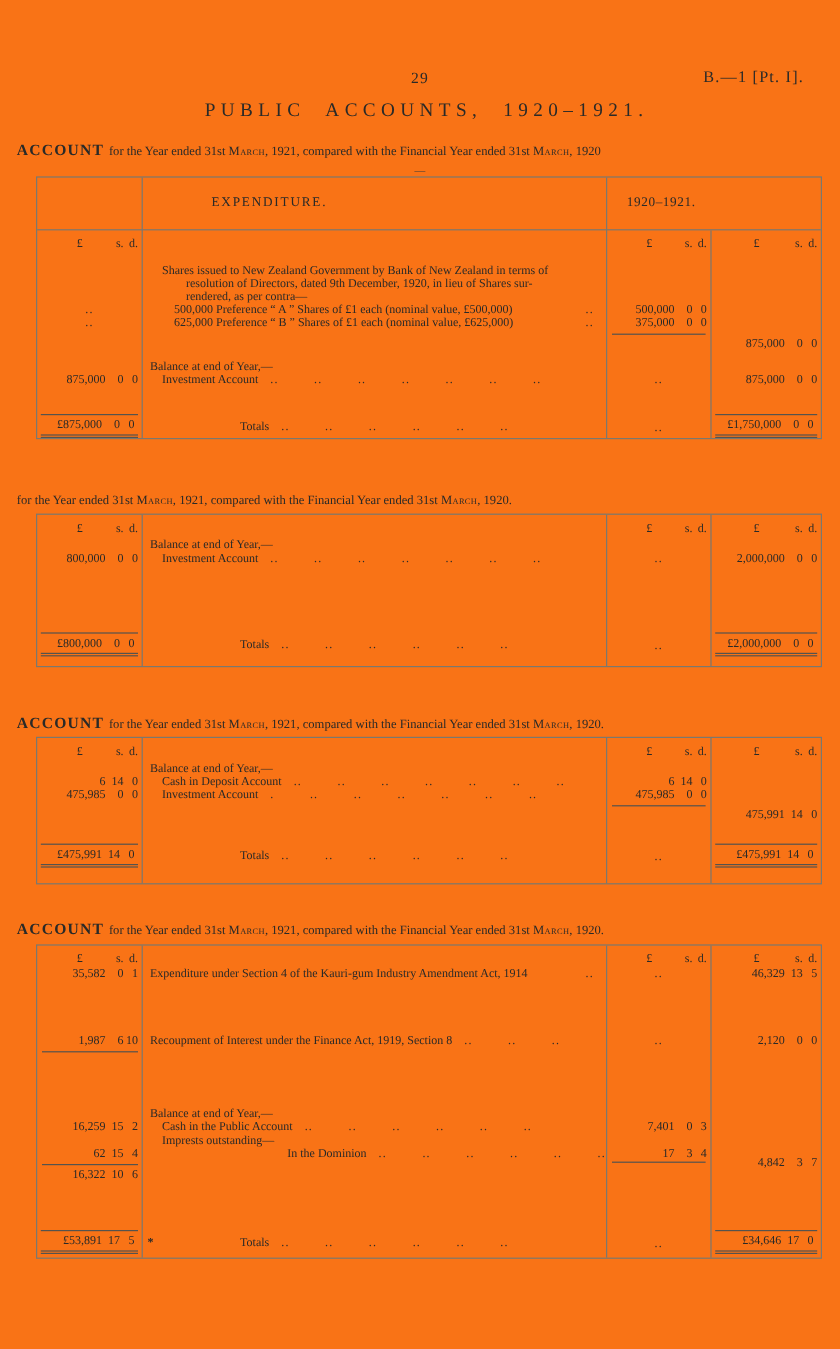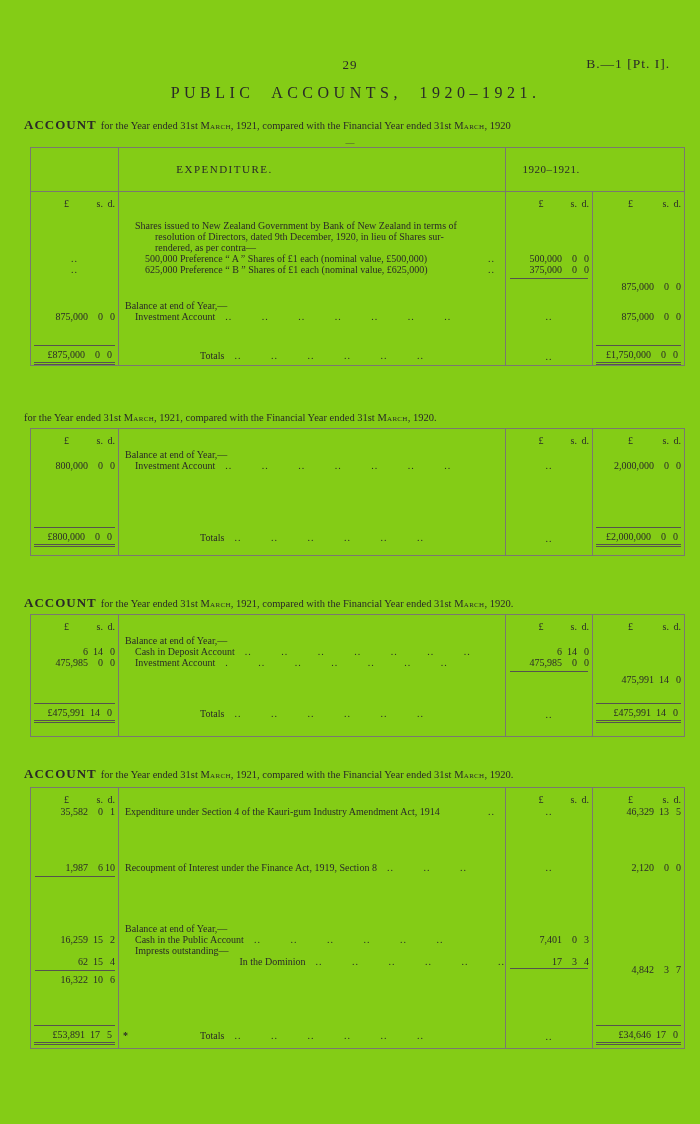--- a/index.html
+++ b/index.html
@@ -1,29 +1,29 @@
 <!DOCTYPE html>
 <html><head>
 <meta charset="utf-8">
 <style>
   * { box-sizing: border-box; }
   html,body { margin:0; padding:0; background:#e9e9e6; }
   .page {
     position:relative; width:700px; height:1124px; margin:0 auto;
-    background:#84cc16; color:#2a2a28; overflow:hidden;
+    background:#f97316; color:#2a2a28; overflow:hidden;
     font-family:"Liberation Serif","DejaVu Serif",serif;
   }
   .pagenum { position:absolute; top:57px; left:0; right:0; text-align:center;
              font-size:13px; letter-spacing:1px; }
   .docref  { position:absolute; top:56px; right:30px; font-size:13.5px; letter-spacing:1px; }
   .title   { position:absolute; top:84px; left:0; right:0; text-align:center;
              font-size:16px; letter-spacing:4.5px; word-spacing:9px;padding-left:11px; }
   .dash1   { position:absolute; top:138px; left:0; right:0; text-align:center;
              font-size:9px; line-height:9px; color:#3c3c3a; }
-  .acct { position:absolute; left:24px; font-size:10.5px; white-space:nowrap; }
+  .acct { position:absolute; left:14px; font-size:10.5px; white-space:nowrap; }
   .alabel { font-weight:bold; font-size:13px; letter-spacing:1px; margin-right:4px; }
   .sc { font-variant:small-caps; letter-spacing:0.3px; }
 
   .tbl { position:absolute; left:30px; width:655px; border:1px solid #7a786f; }
   .vline { position:absolute; width:1px; background:#7a786f; top:0; bottom:0; }
   .thead { position:absolute; top:0; left:0; right:0; height:44px;
            border-bottom:1px solid #7a786f; display:flex; }
   .hc { line-height:43px; text-align:center; font-size:11px; letter-spacing:0.5px; }
   .hc.exp { letter-spacing:1.5px; }
 

